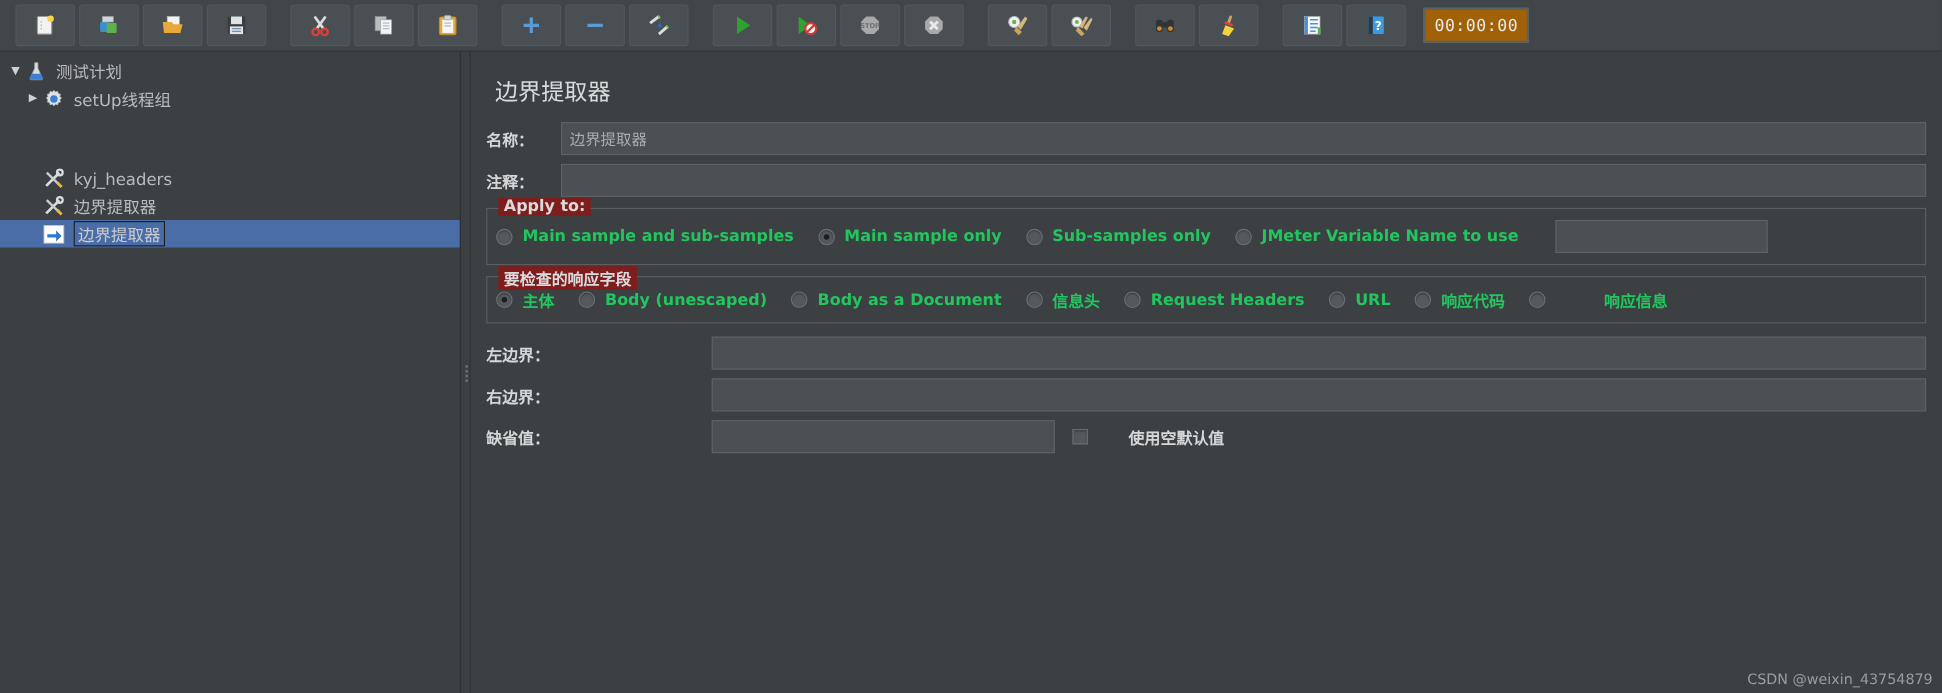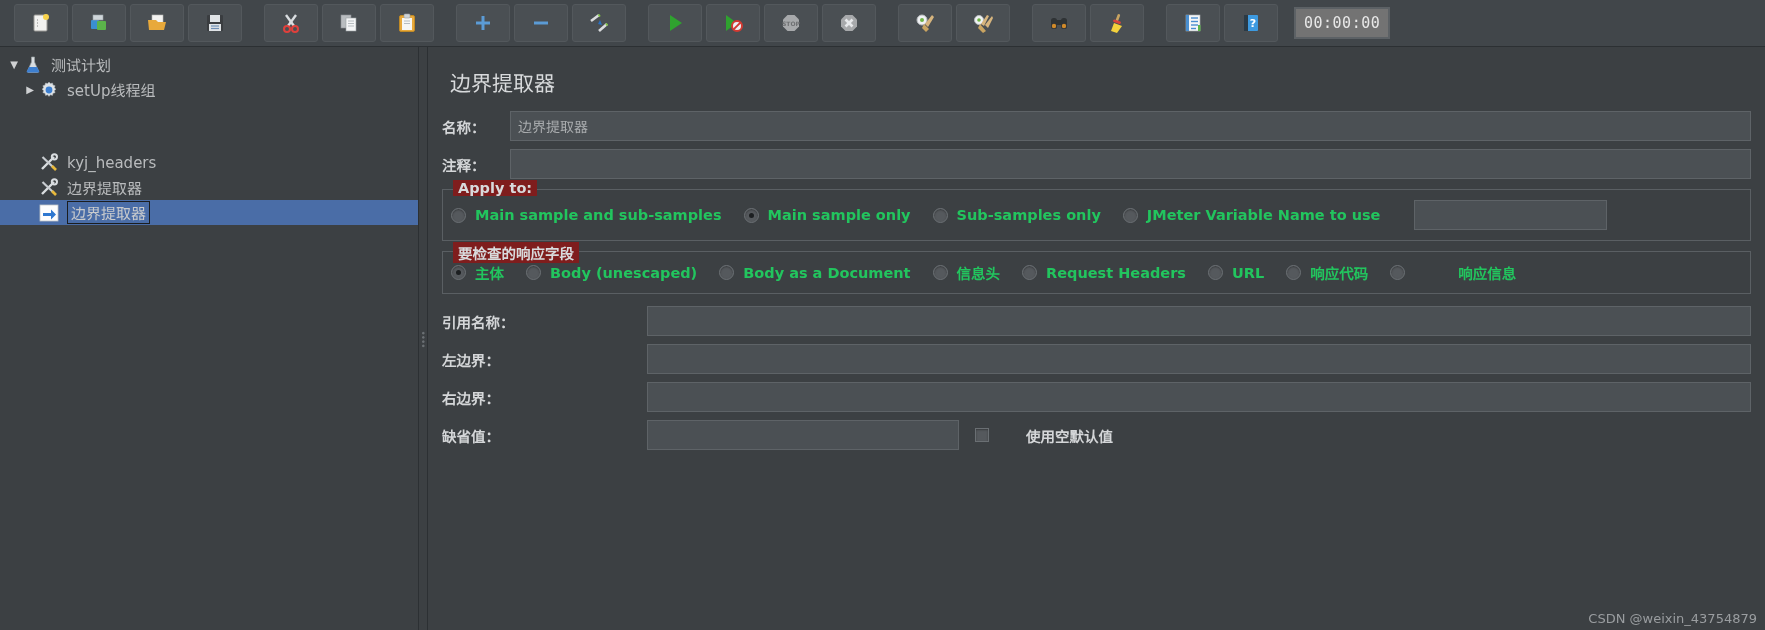--- a/index.html
+++ b/index.html
@@ -30,21 +30,21 @@
     border: 1px solid #53585c;
     border-radius: 3px;
     display: flex; align-items: center; justify-content: center;
     cursor: pointer;
     position: relative;
   }
   .tb-ico { font-size: 19px; line-height: 1; display:block; }
   .tb-ico svg { display:block; }
   #timer {
     margin-left: 16px;
-    background: #737373;
+    background: #a16207;
     border: 2px solid #5c6165;
     color: #e8e8e8;
     font-family: "DejaVu Sans Mono", "Liberation Mono", monospace;
     font-size: 15px;
     padding: 5px 8px;
     letter-spacing: 0.5px;
   }
 
   
   #workspace { display: flex; height: 583px; width: 100%; }
@@ -595,24 +595,20 @@
         </label>
         <label class="radio-item">
           <span class="radio"></span>
           <span class="radio-label">响应信息</span>
         </label>
       </div>
     </div>
 
     <div class="bform">
 
-      <div class="brow">
-        <span class="blabel">引用名称：</span>
-        <span class="bfield"></span>
-      </div>
 
       <div class="brow">
         <span class="blabel">左边界：</span>
         <span class="bfield"></span>
       </div>
 
       <div class="brow">
         <span class="blabel">右边界：</span>
         <span class="bfield"></span>
       </div>

